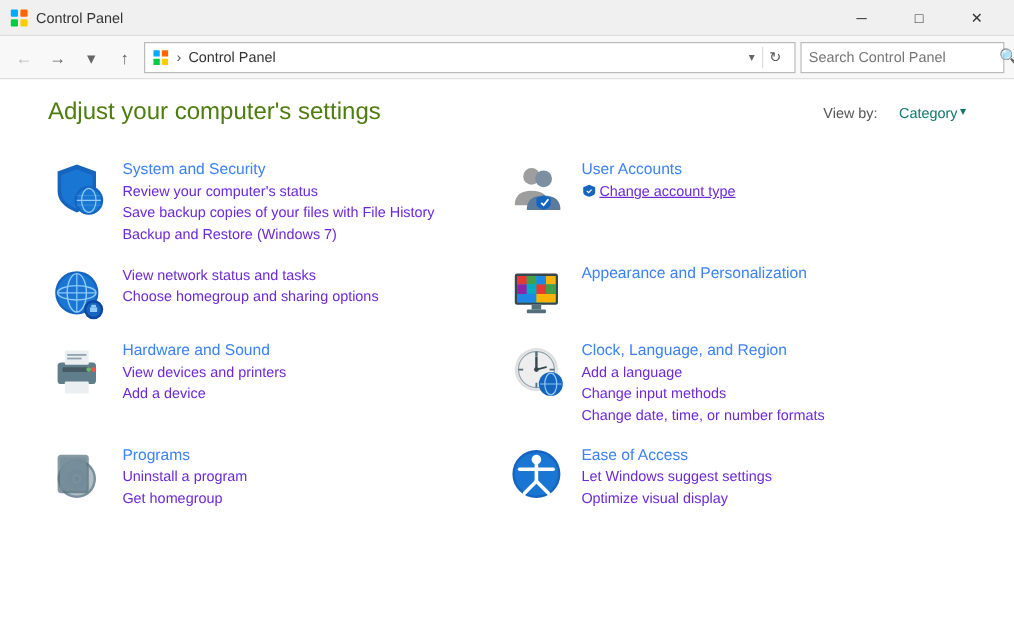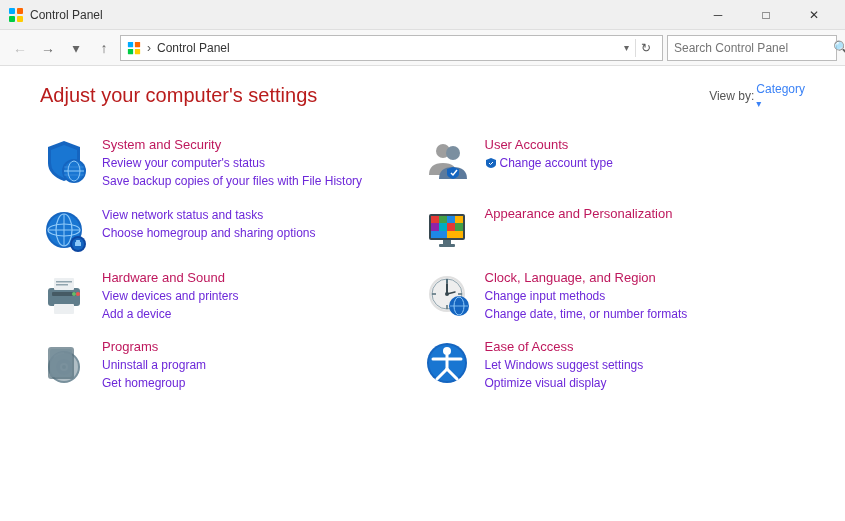--- a/index.html
+++ b/index.html
@@ -134,37 +134,36 @@
     }
     .page-header {
       display: flex;
       justify-content: space-between;
       align-items: center;
       margin-bottom: 20px;
     }
     .page-title {
       font-size: 20px;
       font-weight: 300;
-      color: #b91c1c;
+      color: #4d7c0f;
     }
     .view-by {
       display: flex;
       align-items: center;
-      gap: 2px;
+      gap: 18px;
       font-size: 12px;
       color: #555;
     }
     .view-by-link {
-      color: #3b82f6;
+      color: #0f766e;
       cursor: pointer;
       text-decoration: none;
       display: flex;
       align-items: flex-start;
       gap: 2px;
-      flex-direction: column;
     }
 
     
     .categories-grid {
       display: grid;
       grid-template-columns: 1fr 1fr;
       gap: 0;
     }
     .category-item {
       display: flex;
@@ -176,36 +175,37 @@
       width: 48px;
       height: 48px;
       flex-shrink: 0;
       display: flex;
       align-items: center;
       justify-content: center;
     }
     .category-text {}
     .category-title {
       font-size: 13px;
-      color: #be185d;
+      color: #3b82f6;
       cursor: pointer;
       font-weight: normal;
       margin-bottom: 2px;
     }
     .category-link {
       display: block;
       font-size: 12px;
       color: #6d28d9;
       cursor: pointer;
       line-height: 1.5;
     }
     .category-link.shield-link {
       display: flex;
       align-items: center;
       gap: 3px;
+      text-decoration: underline;
     }
   </style>
 </head>
 <body>
 
 <div class="title-bar">
   <div class="title-bar-left">
 
     <svg class="title-bar-icon" viewBox="0 0 16 16">
       <rect x="1" y="1" width="6" height="6" fill="#00aaff" rx="1"></rect>
@@ -276,20 +276,21 @@
           <ellipse cx="34" cy="34" rx="6" ry="10" fill="none" stroke="#90CAF9" stroke-width="1"></ellipse>
           <line x1="24" y1="34" x2="44" y2="34" stroke="#90CAF9" stroke-width="1"></line>
           <line x1="24" y1="30" x2="44" y2="30" stroke="#90CAF9" stroke-width="0.5" opacity="0.5"></line>
           <line x1="24" y1="38" x2="44" y2="38" stroke="#90CAF9" stroke-width="0.5" opacity="0.5"></line>
         </svg>
       </div>
       <div class="category-text">
         <div class="category-title">System and Security</div>
         <a class="category-link">Review your computer's status</a>
         <a class="category-link">Save backup copies of your files with File History</a>
+        <a class="category-link">Backup and Restore (Windows 7)</a>
       </div>
     </div>
 
     <div class="category-item">
       <div class="category-icon">
         <svg width="48" height="48" viewBox="0 0 48 48">
 
           <circle cx="20" cy="14" r="7" fill="#9E9E9E"></circle>
           <path d="M6 38 Q6 26 20 26 Q34 26 34 38" fill="#9E9E9E"></path>
 
@@ -403,20 +404,21 @@
           <line x1="24" y1="24" x2="32" y2="22" stroke="#37474F" stroke-width="1.5" stroke-linecap="round"></line>
           <circle cx="24" cy="24" r="2" fill="#37474F"></circle>
 
           <circle cx="36" cy="36" r="10" fill="#1565C0"></circle>
           <ellipse cx="36" cy="36" rx="5" ry="9" fill="none" stroke="#90CAF9" stroke-width="1"></ellipse>
           <line x1="27" y1="36" x2="45" y2="36" stroke="#90CAF9" stroke-width="0.8"></line>
         </svg>
       </div>
       <div class="category-text">
         <div class="category-title">Clock, Language, and Region</div>
+        <a class="category-link">Add a language</a>
         <a class="category-link">Change input methods</a>
         <a class="category-link">Change date, time, or number formats</a>
       </div>
     </div>
 
     <div class="category-item">
       <div class="category-icon">
         <svg width="48" height="48" viewBox="0 0 48 48">
 
           <circle cx="24" cy="28" r="16" fill="#78909C"></circle>

